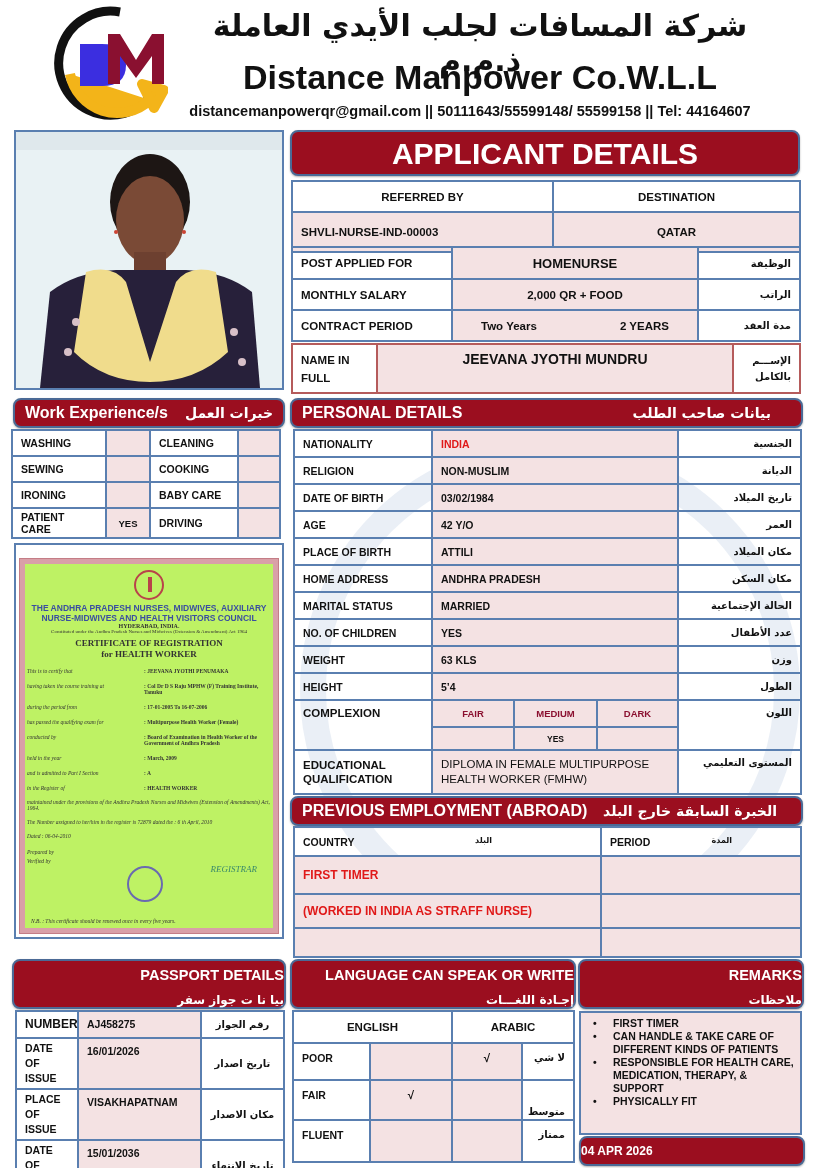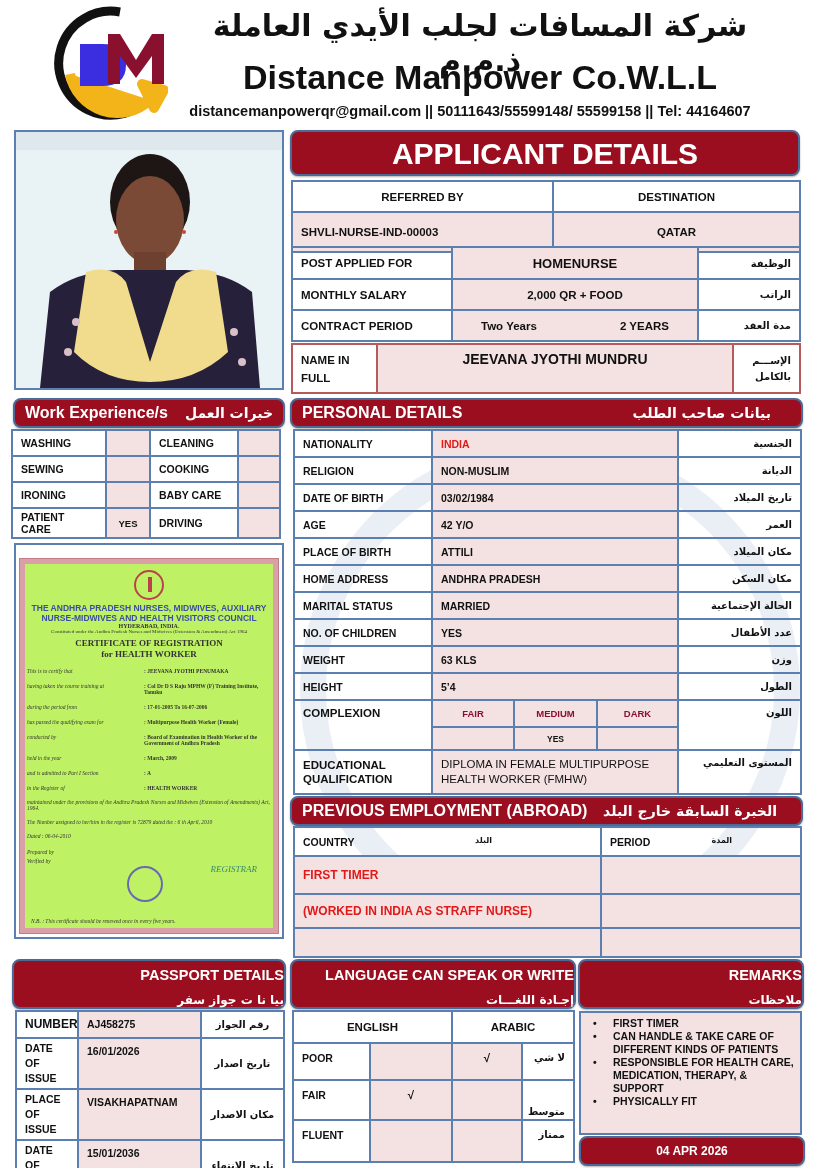--- a/index.html
+++ b/index.html
@@ -40,21 +40,21 @@
 .cert .row{display:flex;font-size:5.5px;margin-top:9px}
 .cert .row .l{width:48%;font-style:italic}
 .cert .row .r{width:52%;font-weight:bold}
 .cert .foot{font-size:5.5px;font-style:italic;margin-top:8px}
 .cert .stamp{position:absolute;left:102px;top:302px;width:36px;height:36px;border-radius:50%;border:2px solid #6a6ab0}
 .cert .sig{position:absolute;right:16px;top:300px;font-size:9px;color:#3a8a6a;font-style:italic}
 .remarks-box{left:579px;top:1011px;width:223px;height:124px;border:2px solid #5a7fb0;background:#f4e2e3;padding:4px 6px}
 .remarks-box ul{list-style:none;font-size:10.5px;font-weight:bold;line-height:13px}
 .remarks-box li{position:relative;padding-left:26px}
 .remarks-box li:before{content:"•";position:absolute;left:6px}
-.date-box{left:579px;top:1136px;width:226px;height:30px;text-align:center;line-height:26px;font-size:12px}
+.date-box{left:579px;top:1136px;width:226px;height:30px;text-align:left;line-height:26px;font-size:12px}
 .watermark{left:300px;top:440px;width:500px;height:500px;border-radius:50%;border:26px solid rgba(170,190,220,.25);pointer-events:none}
 </style>
 </head>
 <body>
 
 <div class="abs watermark"></div>
 
 <div class="abs logo">
   <svg width="118" height="116" viewBox="0 0 118 116">
     <path d="M70 8 A52 52 0 1 0 104 88" fill="none" stroke="#111" stroke-width="9"></path>

